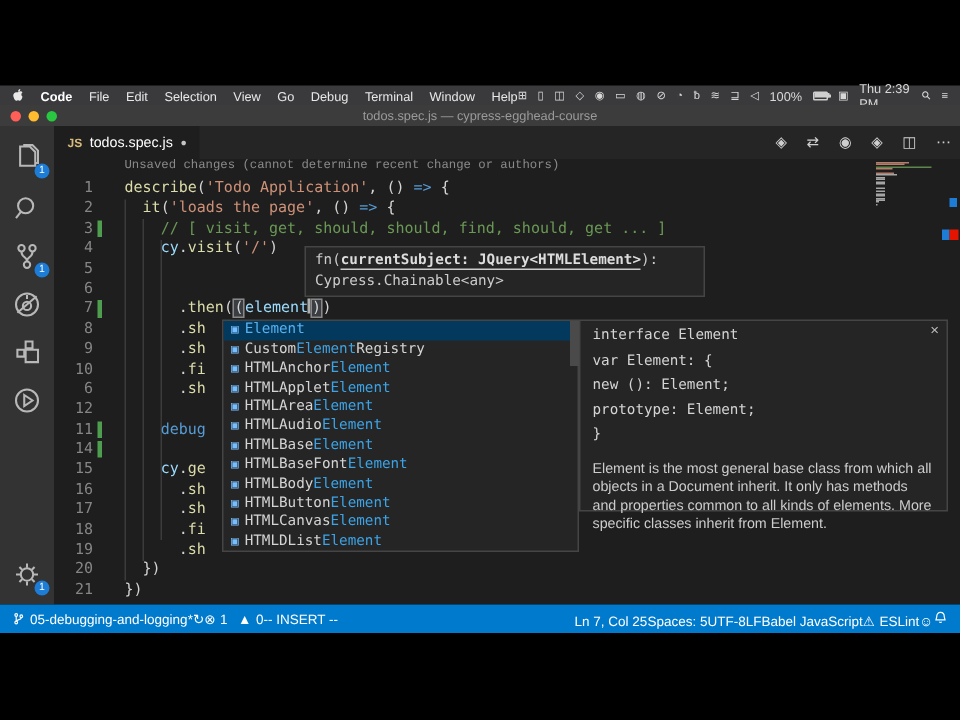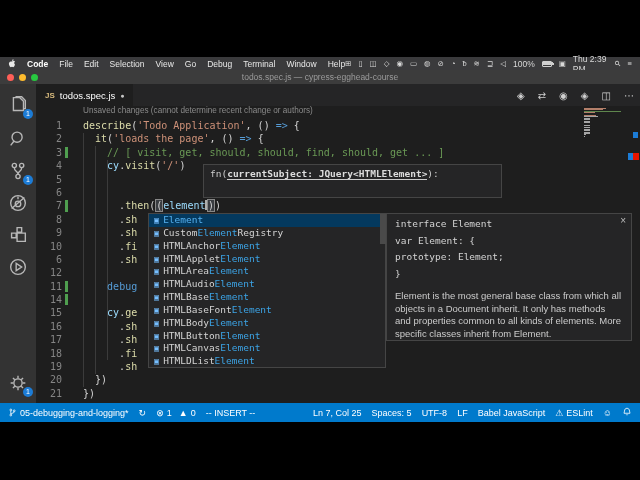--- a/index.html
+++ b/index.html
@@ -40,40 +40,40 @@
   #activitybar { left:0; top:84px; width:36px; height:319px; background:#333333; }
   .ab-item { position:absolute; left:7px; width:22px; height:22px; color:#9a9a9a; }
   .ab-item svg { width:22px; height:22px; stroke:#b8b8b8; fill:none; stroke-width:1.5; }
   .badge { position:absolute; right:-4px; bottom:-3px; background:#1c7cd6; color:#fff;
     font-size:7px; width:10px; height:10px; border-radius:50%; text-align:center; line-height:10px; }
 
   
   #editor { left:36px; top:106px; width:604px; height:297px; background:#1e1e1e;
     font-family:"DejaVu Sans Mono", monospace; font-size:10px; overflow:hidden; }
   #codelens { position:absolute; left:47px; top:0; color:#8a8a8a; font-size:8.2px;
-    font-family:Liberation Sans, sans-serif; }
+    font-family:Liberation Mono, monospace; }
   #code { position:absolute; left:0; top:13px; right:0; }
   .cl { position:relative; height:13.4px; line-height:13.4px; white-space:pre; }
   .cl .ln { position:absolute; left:0; width:26px; text-align:right; color:#858585; }
   .cl .chg { position:absolute; left:29px; top:1px; width:3px; height:11.4px; background:#4f9e4f; }
   .cl .src { position:absolute; left:47px; top:0; }
   .t-fn { color:#dcdcaa; } .t-str { color:#ce9178; } .t-pun { color:#d4d4d4; }
   .t-cmt { color:#6a9955; } .t-kw { color:#569cd6; } .t-var { color:#9cdcfe; }
   .t-box { color:#d4d4d4; border:1px solid #888; background:#3a3d41; }
   .caret { display:inline-block; width:1.5px; height:10px; background:#aeafad;
     vertical-align:-1px; }
   .iguide { position:absolute; width:1px; background:#3b3b3b; }
 
   
   #minimap { left:584px; top:108px; width:44px; }
   .mmb { height:1px; margin-bottom:0.4px; opacity:.85; }
   .ovr { position:absolute; }
 
   
-  #paramhint { left:203px; top:164px; width:299px; height:34px; background:#252526;
+  #paramhint { left:203px; top:164px; width:267px; height:34px; background:#252526;
     border:1px solid #454545; color:#cccccc; font-family:"DejaVu Sans Mono", monospace;
     font-size:9.5px; padding:2px 6px; line-height:14px; white-space:nowrap; }
   #paramhint .ul { border-bottom:1px solid #cccccc; font-weight:bold; color:#dddddd; }
 
   
   #suggest { left:148px; top:213px; width:238px; height:155px; background:#252526;
     border:1px solid #454545; font-family:"DejaVu Sans Mono", monospace; font-size:9.5px;
     color:#d4d4d4; overflow:hidden; }
   .sg-row { height:12.85px; line-height:12.85px; display:flex; align-items:center;
     padding-left:5px; white-space:pre; }
@@ -87,21 +87,21 @@
   #docs { left:386px; top:213px; width:246px; height:128px; background:#252526;
     border:1px solid #454545; border-left:1px solid #454545; color:#c8c8c8; }
   #docs .dcode { font-family:"DejaVu Sans Mono", monospace; font-size:9.5px;
     line-height:12.5px; padding:4px 0 0 8px; color:#d4d4d4; white-space:pre; }
   #docs .ddesc { font-size:9.5px; line-height:12.5px; padding:10px 8px 0 8px; color:#cccccc; }
   #docs-close { position:absolute; right:5px; top:1px; color:#bbbbbb; font-size:10px; cursor:pointer; }
 
   
   #statusbar { left:0; top:403px; width:640px; height:19px; background:#007acc;
     color:#ffffff; font-size:9px; display:flex; align-items:center; padding:0 8px; }
-  #sb-left, #sb-right { display:flex; align-items:center; gap:10px; white-space:nowrap; }
+  #sb-left, #sb-right { display:flex; align-items:flex-end; white-space:nowrap; }
   #sb-right { margin-left:auto; }
   .sb-item { display:flex; align-items:center; gap:3px; }
   .sb-ico { font-size:9px; }
   #sb-branch svg { width:9px; height:11px; stroke:#fff; fill:none; stroke-width:1.4; }
   .bell svg { width:10px; height:10px; stroke:#fff; fill:none; stroke-width:1.3; }
 </style>
 </head>
 <body>
 
 <div id="screen">
@@ -274,20 +274,21 @@
       <div class="mmb" style="width: 5.58px; background: rgb(189, 189, 189);"></div>
       <div class="mmb" style="width: 2.48px; background: rgb(189, 189, 189);"></div>
       <div class="mmb" style="width: 1.24px; background: rgb(189, 189, 189);"></div>
     </div>
   <div class="ovr" style="left:633px; top:132px; width:5px; height:6px; background:#1c7cd6"></div>
   <div class="ovr" style="left:628px; top:153px; width:5px; height:7px; background:#1c7cd6"></div>
   <div class="ovr" style="left:633px; top:153px; width:6px; height:7px; background:#e51400"></div>
 
   <div id="paramhint" class="abs">
     <div><span>fn(</span><span class="ul">currentSubject: JQuery&lt;HTMLElement&gt;</span><span>):</span></div>
+    <div>Cypress.Chainable&lt;any&gt;</div>
   </div>
 
   <div id="suggest" class="abs">
       <div class="sg-row sel"><span class="sg-icon">▣</span><span></span><span class="sg-match">Element</span><span></span></div>
       <div class="sg-row"><span class="sg-icon">▣</span><span>Custom</span><span class="sg-match">Element</span><span>Registry</span></div>
       <div class="sg-row"><span class="sg-icon">▣</span><span>HTMLAnchor</span><span class="sg-match">Element</span><span></span></div>
       <div class="sg-row"><span class="sg-icon">▣</span><span>HTMLApplet</span><span class="sg-match">Element</span><span></span></div>
       <div class="sg-row"><span class="sg-icon">▣</span><span>HTMLArea</span><span class="sg-match">Element</span><span></span></div>
       <div class="sg-row"><span class="sg-icon">▣</span><span>HTMLAudio</span><span class="sg-match">Element</span><span></span></div>
       <div class="sg-row"><span class="sg-icon">▣</span><span>HTMLBase</span><span class="sg-match">Element</span><span></span></div>
@@ -297,20 +298,21 @@
       <div class="sg-row"><span class="sg-icon">▣</span><span>HTMLCanvas</span><span class="sg-match">Element</span><span></span></div>
       <div class="sg-row"><span class="sg-icon">▣</span><span>HTMLDList</span><span class="sg-match">Element</span><span></span></div>
     </div>
   <div id="sg-scroll" class="abs" style="left:380px; top:214px;"></div>
 
   <div id="docs" class="abs">
     <span id="docs-close">×</span>
     <div id="docs-code">
         <div class="dcode">interface Element</div>
         <div class="dcode">var Element: {</div>
+        <div class="dcode">new (): Element;</div>
         <div class="dcode">prototype: Element;</div>
         <div class="dcode">}</div>
       </div>
     <div class="ddesc">Element is the most general base class from which all objects in a Document inherit. It only has methods and properties common to all kinds of elements. More specific classes inherit from Element.</div>
   </div>
 
   <div id="statusbar" class="abs">
     <div id="sb-left">
       <span class="sb-item" id="sb-branch">
         <svg viewBox="0 0 16 16">

